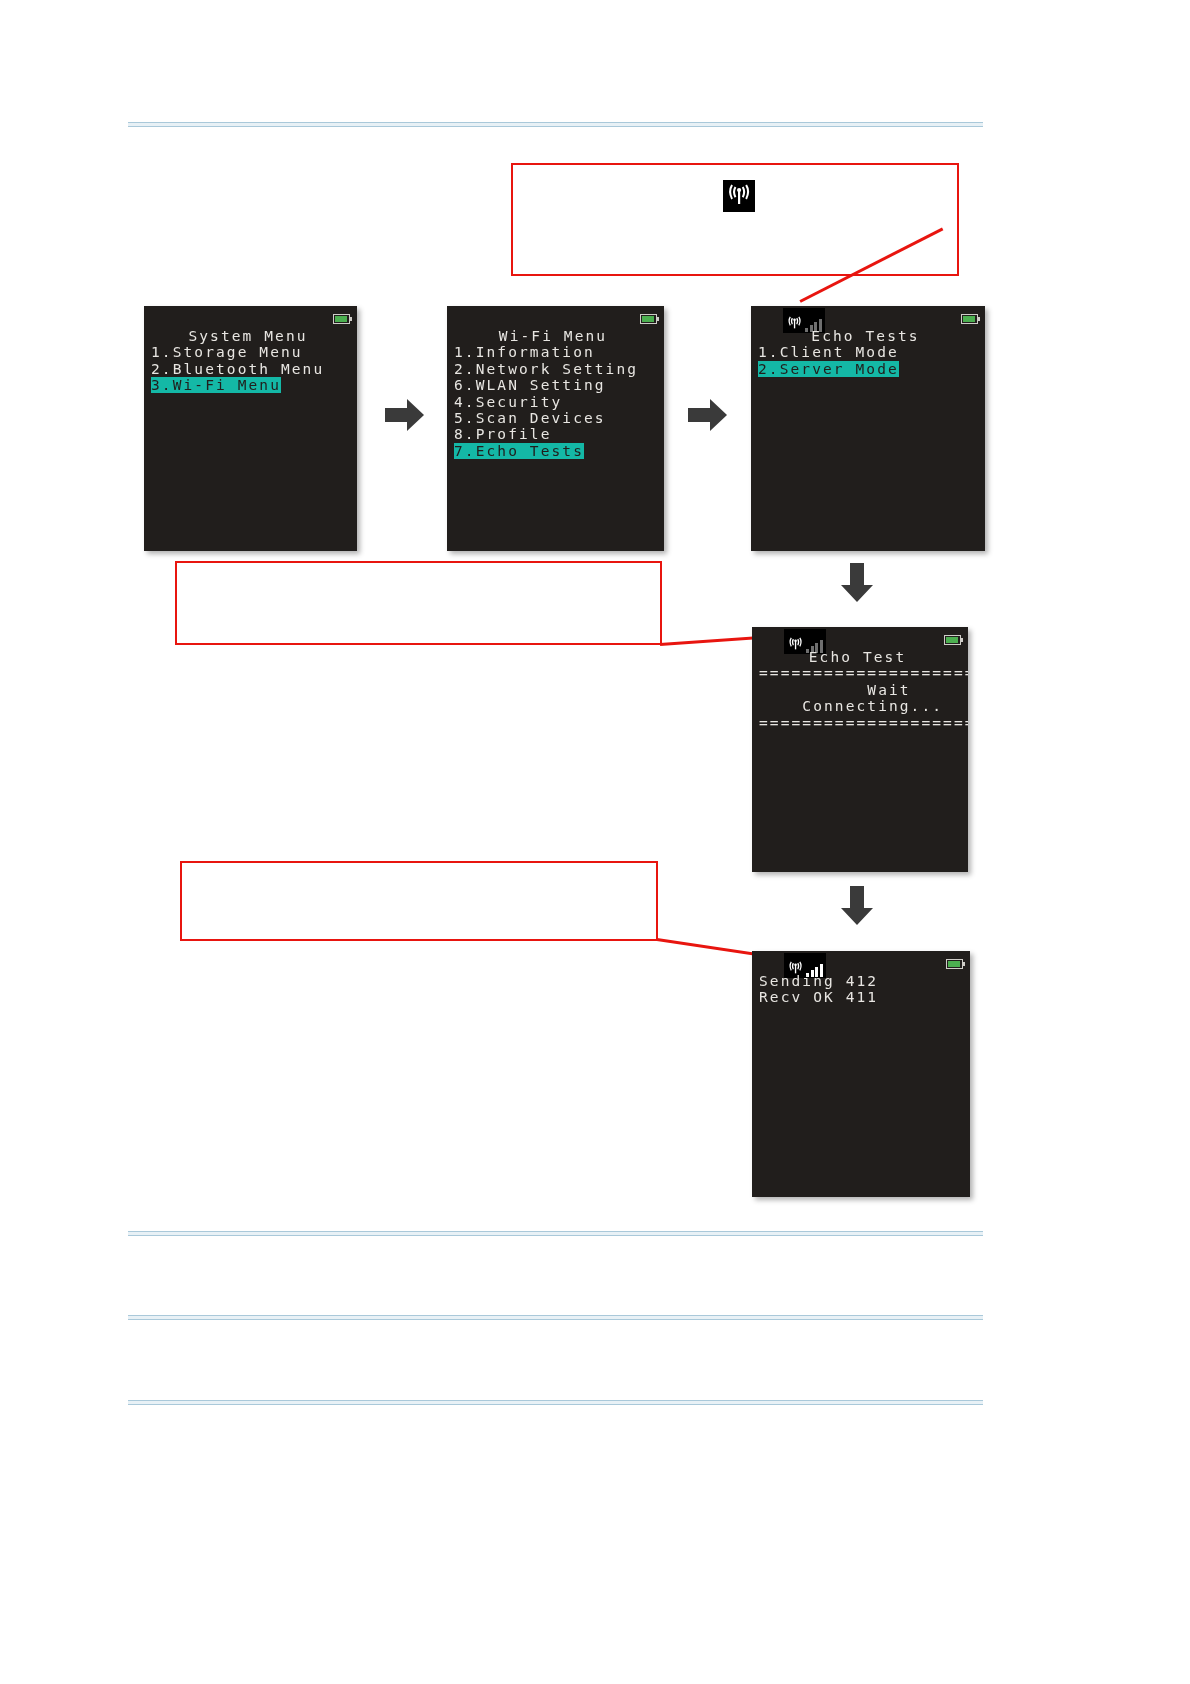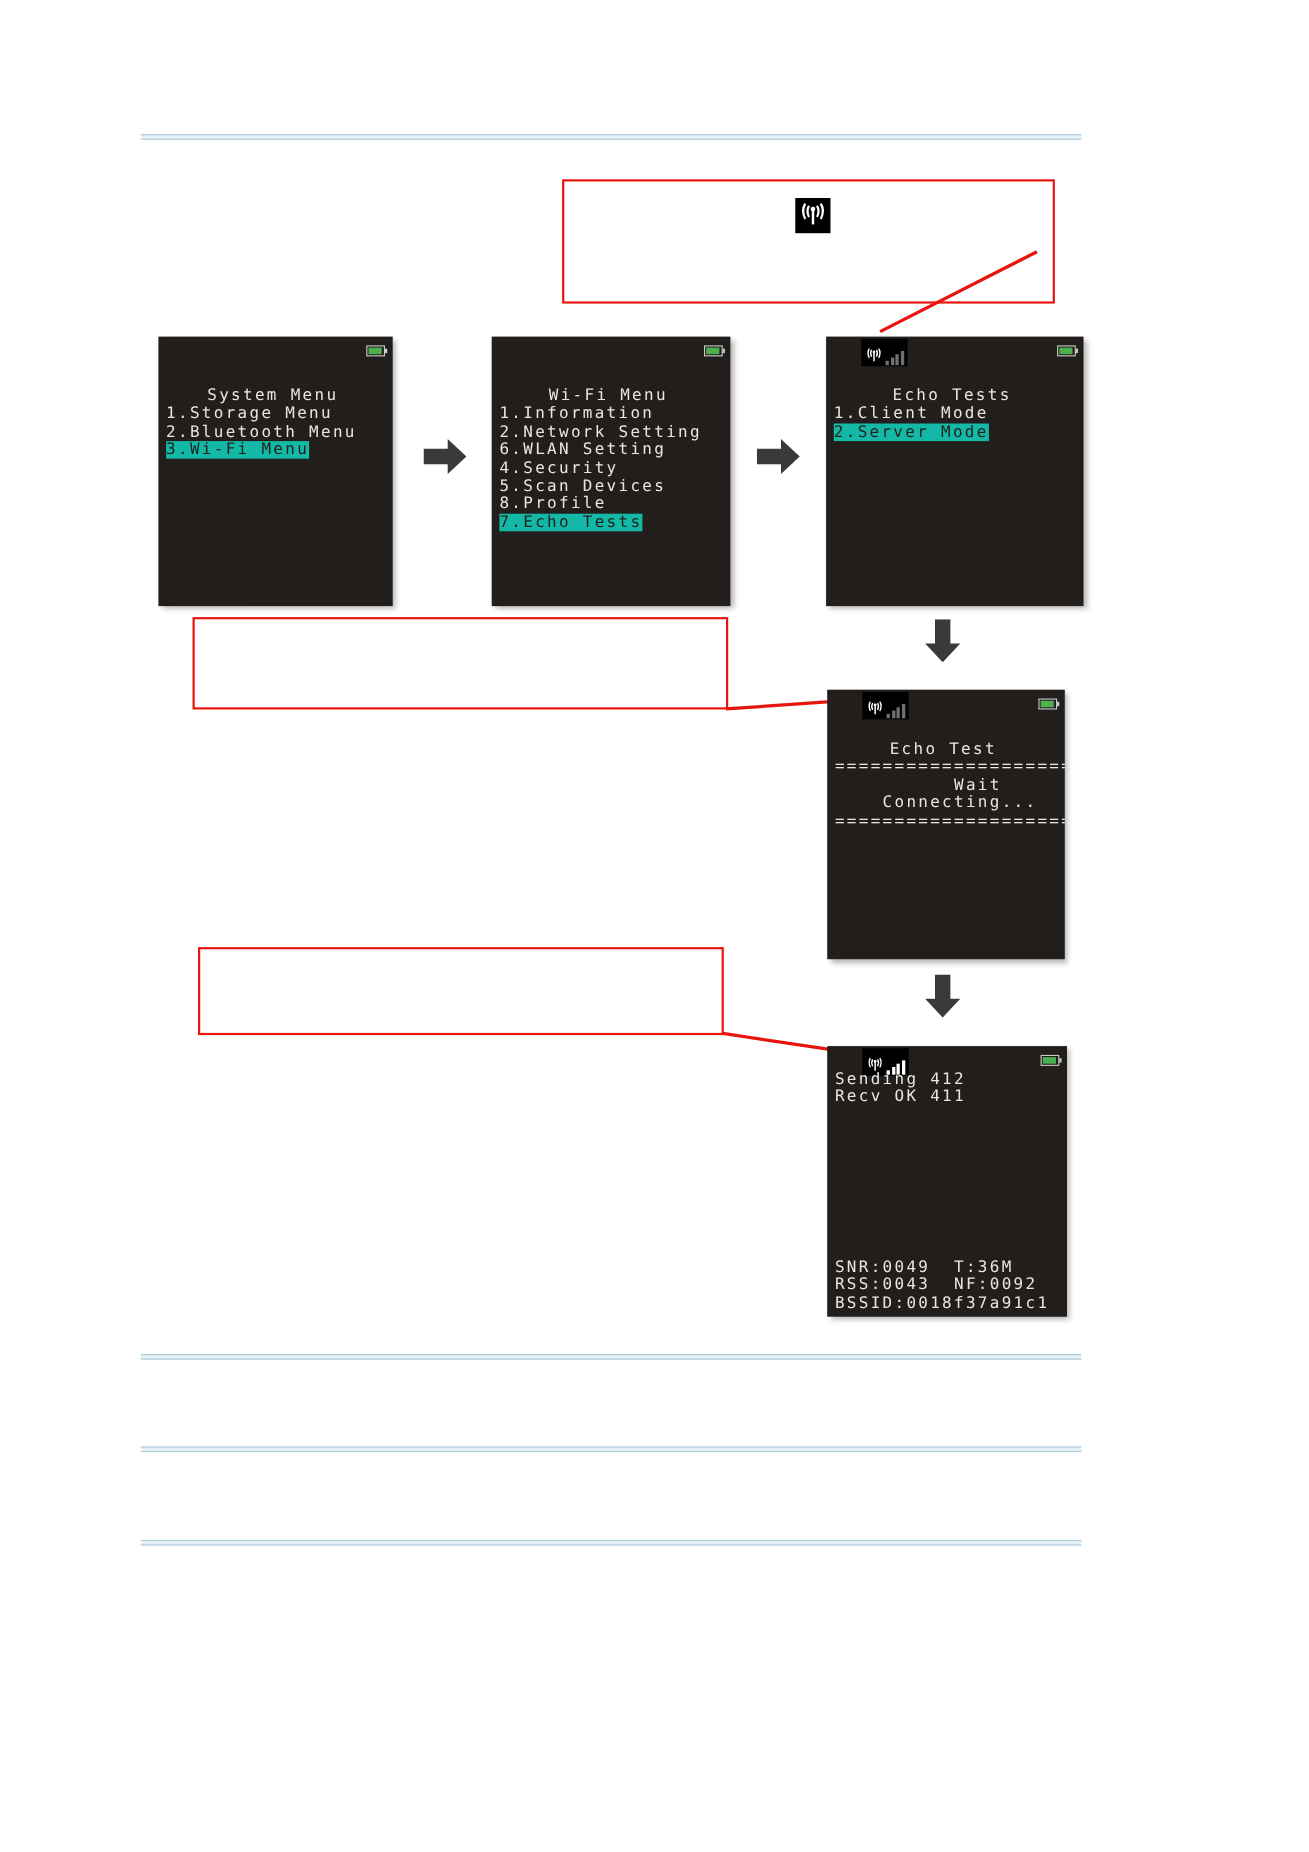--- a/index.html
+++ b/index.html
@@ -41,21 +41,21 @@
   .scr-text {
     font-family: "DejaVu Sans Mono", "Liberation Mono", monospace;
     color: #e8e6e2;
     font-size: 14.5px;
     letter-spacing: 2.1px;
     line-height: 16.4px;
     white-space: pre;
   }
   .scr-body { position: absolute; left: 7px; top: 22px; right: 4px; }
   .row { height: 16.4px; }
-  .row.center { text-align: center; padding-right: 8px; margin-top: 24px;}
+  .row.center { text-align: center; padding-right: 8px;}
   .sel {
     background: #14b8a6;
     color: #211e1c;
   }
 
   
   .batt {
     position: absolute;
     top: 8px; right: 7px;
     width: 17px; height: 10px;
@@ -274,18 +274,13 @@
         <i></i>
         <i></i>
         <i></i>
         <i></i>
       </span>
   </div>
   <div class="scr-body" style="top:22px;">
     <div class="row scr-text">Sending 412</div>
     <div class="row scr-text">Recv OK 411</div>
   </div>
-  <div class="scr-body" style="top:auto; bottom:4px;">
-    <div class="row scr-text">SNR:0049  T:36M</div>
-    <div class="row scr-text">RSS:0043  NF:0092</div>
-    <div class="row scr-text">BSSID:0018f37a91c1</div>
-  </div>
 </div>
 
 </body></html>

